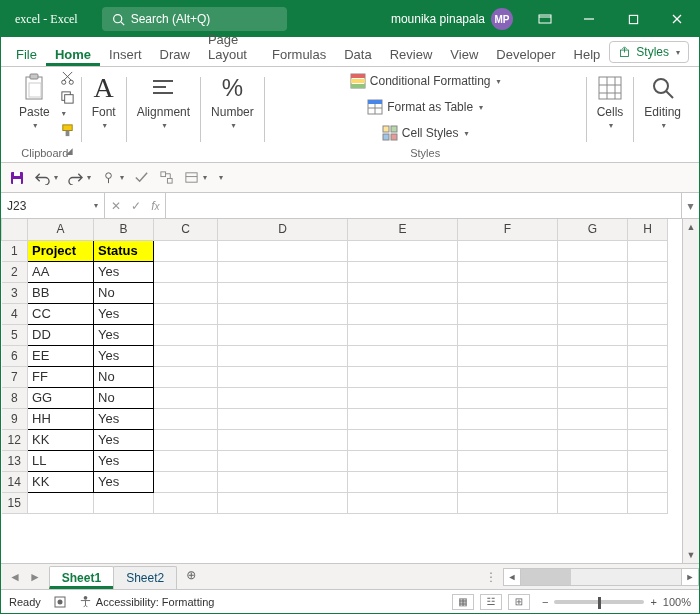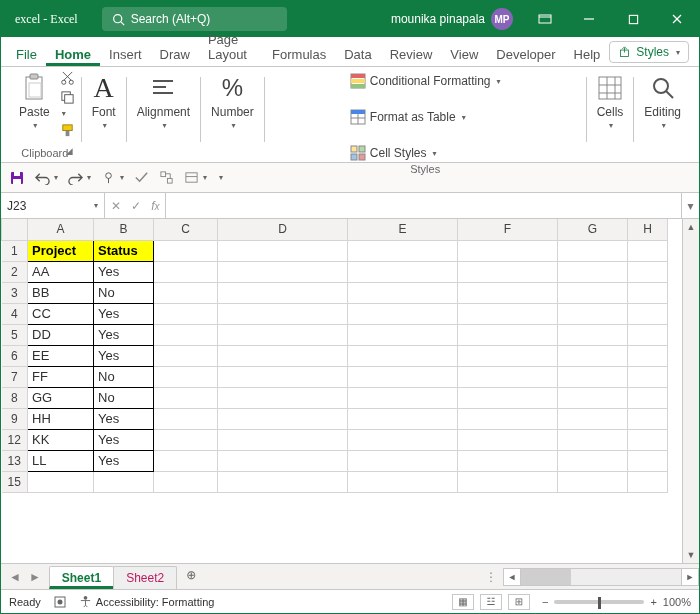--- a/index.html
+++ b/index.html
@@ -179,21 +179,21 @@
     border-top:1px solid var(--border-gray);
     background: var(--header-bg);
     font-size:12px;
   }
   .sheetbar .nav { display:flex; align-items:center; padding:0 8px; gap:8px; color:#888;}
   .sheetbar .tabs { display:flex; align-items:flex-end; }
   .sheetbar .stab {
     padding:4px 12px; background:#efefef;
     border:1px solid var(--border-gray); border-bottom:none;
     border-top-left-radius:2px; border-top-right-radius:2px;
-    margin-right:-1px; color:#be185d;
+    margin-right:-1px; color:#0c4a6e;
   }
   .sheetbar .stab.active {
     background:#fff; color:var(--excel-green); font-weight:600;
     border-bottom:3px solid var(--excel-green); padding-bottom:1px;
   }
   .sheetbar .add { padding:4px 10px; color:#666; }
   .sheetbar .hs {
     margin-left:auto; display:flex; align-items:center;
     width:220px;
   }
@@ -371,21 +371,21 @@
           <span>Number</span>
           <span class="chev">▾</span>
         </div>
       </div>
       <div class="glabel">&nbsp;</div>
     </div>
     <div class="rsep"></div>
 
     <div class="rgroup" style="flex:1;">
       <div class="gcontent">
-        <div class="smallstack" style="gap:20px; padding-top:2px;">
+        <div class="smallstack" style="gap:10px; padding-top:2px;align-items:center;">
           <div class="smallrow">
             <svg width="16" height="16" viewBox="0 0 16 16">
                 <rect x="1" y="1" width="14" height="14" fill="#fff" stroke="#888"></rect>
                 <rect x="1" y="1" width="14" height="4" fill="#e06666"></rect>
                 <rect x="1" y="6" width="14" height="4" fill="#ffd966"></rect>
                 <rect x="1" y="11" width="14" height="4" fill="#93c47d"></rect>
               </svg>
             <span>Conditional Formatting</span>
               <span class="chev">▾</span>
           </div>
@@ -662,20 +662,31 @@
               <td class="datacell">LL</td>
               <td class="datacell">Yes</td>
               <td></td>
               <td></td>
               <td></td>
               <td></td>
               <td></td>
               <td></td>
             </tr>
             <tr>
+              <th>14</th>
+              <td class="datacell">KK</td>
+              <td class="datacell">Yes</td>
+              <td></td>
+              <td></td>
+              <td></td>
+              <td></td>
+              <td></td>
+              <td></td>
+            </tr>
+            <tr>
               <th>15</th>
               <td></td>
               <td></td>
               <td></td>
               <td></td>
               <td></td>
               <td></td>
               <td></td>
               <td></td>
             </tr>

